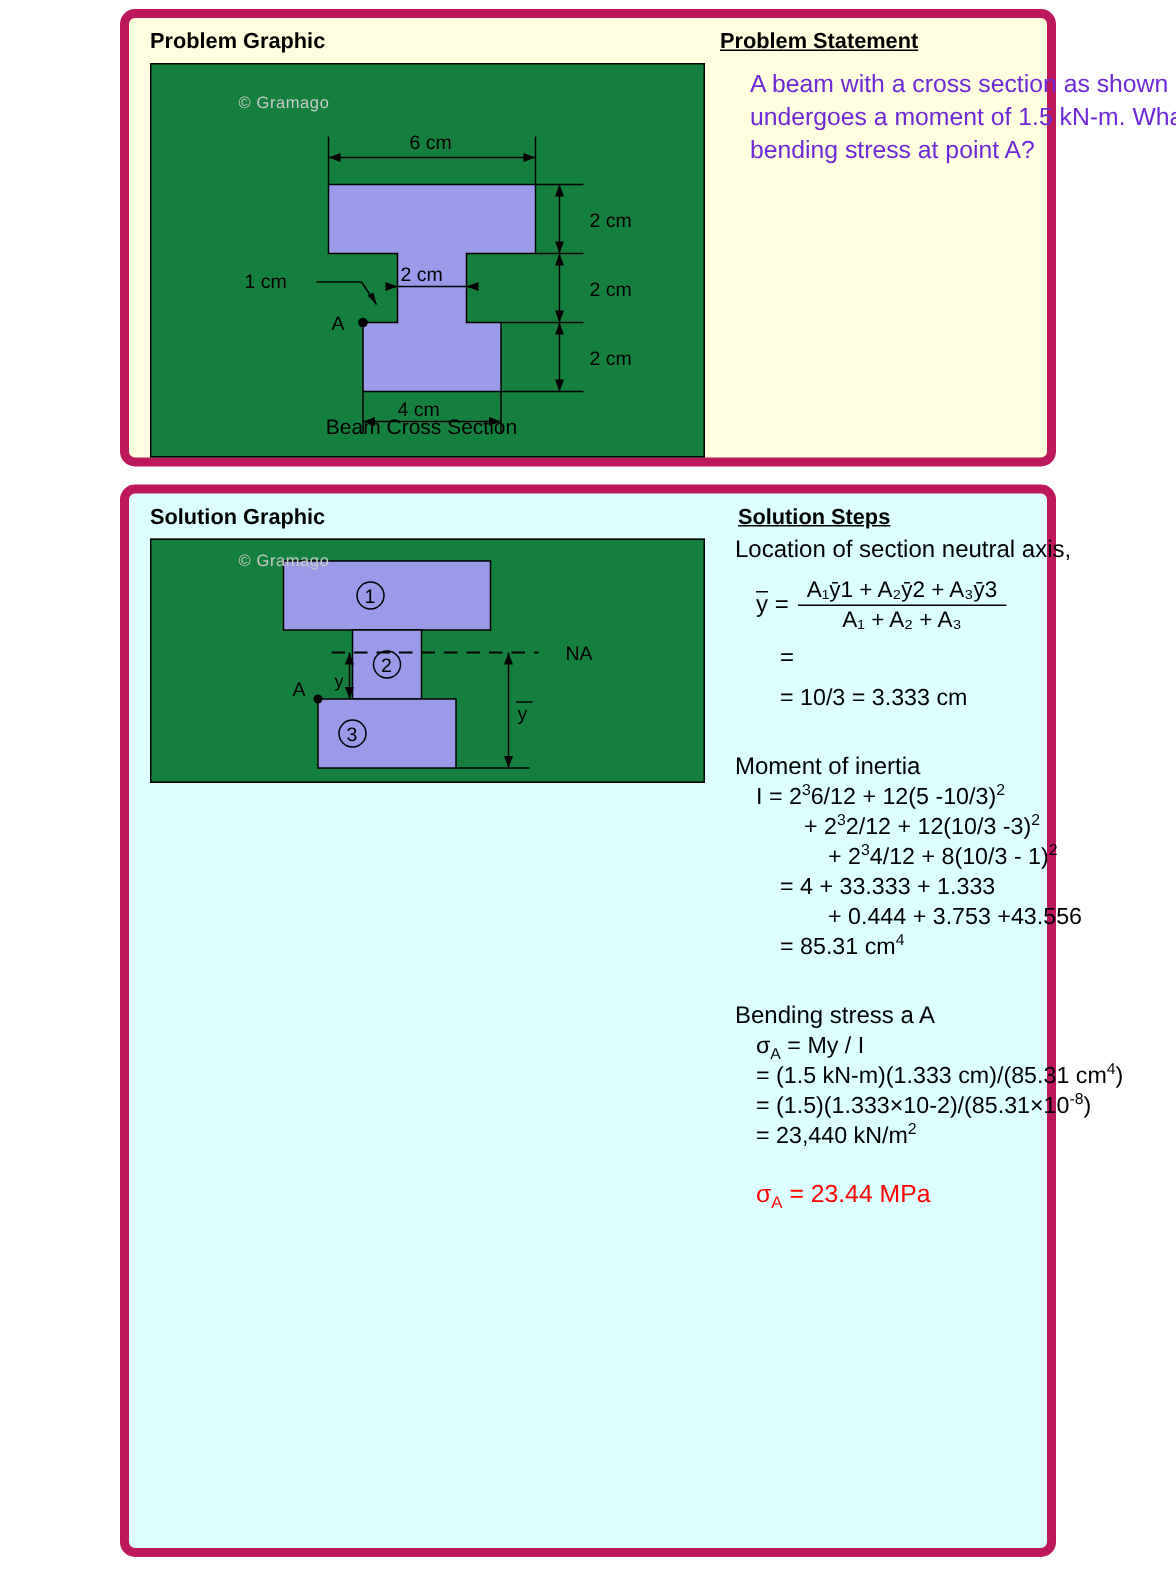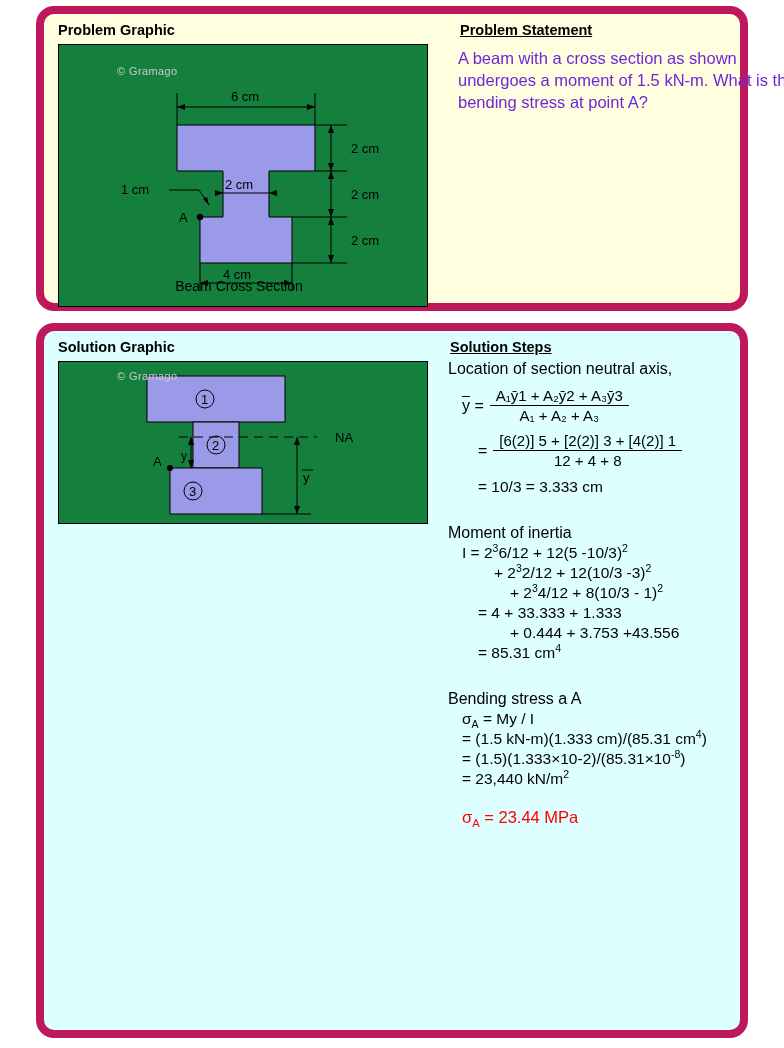--- a/index.html
+++ b/index.html
@@ -17,23 +17,23 @@
     position: relative;
     width: 784px;
     height: 1048px;
     box-sizing: border-box;
     padding: 6px 6px;
   }
   
   .panel {
     position: relative;
     box-sizing: border-box;
-    border: 8px solid #be185d;
-    border-radius: 18px;
-    width: 712px;
+    border: 6px solid #be185d;
+    border-radius: 10px;
+    width: 624px;
     margin: 0 auto;
   }
   .panel-problem {
     background: #ffffe0;
     height: 305px;
     margin-bottom: 12px;
   }
   .panel-solution {
     background: #ddffff;
     height: 715px;
@@ -47,21 +47,21 @@
     text-decoration: underline;
   }
   
   .prob-left-title {
     position: absolute;
     left: 14px;
     top: 8px;
   }
   .prob-right-title {
     position: absolute;
-    left: 416px;
+    left: 394px;
     top: 8px;
   }
   .graphic-box {
     position: absolute;
     background: #15803d;
     border: 1px solid #000;
     box-sizing: border-box;
   }
   .prob-graphic {
     left: 14px;
@@ -320,24 +320,20 @@
         <span class="frac" style="font-size:15px;">
           <span class="num">A₁ȳ1 + A₂ȳ2 + A₃ȳ3</span>
           <span class="den">A₁ + A₂ + A₃</span>
         </span>
       </div>
 
       <div class="gap-sm"></div>
 
       <div class="eqrow indent2">
         <span style="font-size:16px;">=</span>
-        <span class="frac" style="font-size:15px;">
-          <span class="num">[6(2)] 5 + [2(2)] 3 + [4(2)] 1</span>
-          <span class="den">12 + 4 + 8</span>
-        </span>
       </div>
 
       <div class="gap-sm"></div>
 
       <div class="mline indent2" style="font-size:15.5px;">= 10/3 = 3.333 cm</div>
 
       <div class="gap-lg"></div>
 
       <div class="mline" style="font-size:16px;">Moment of inertia</div>
 

